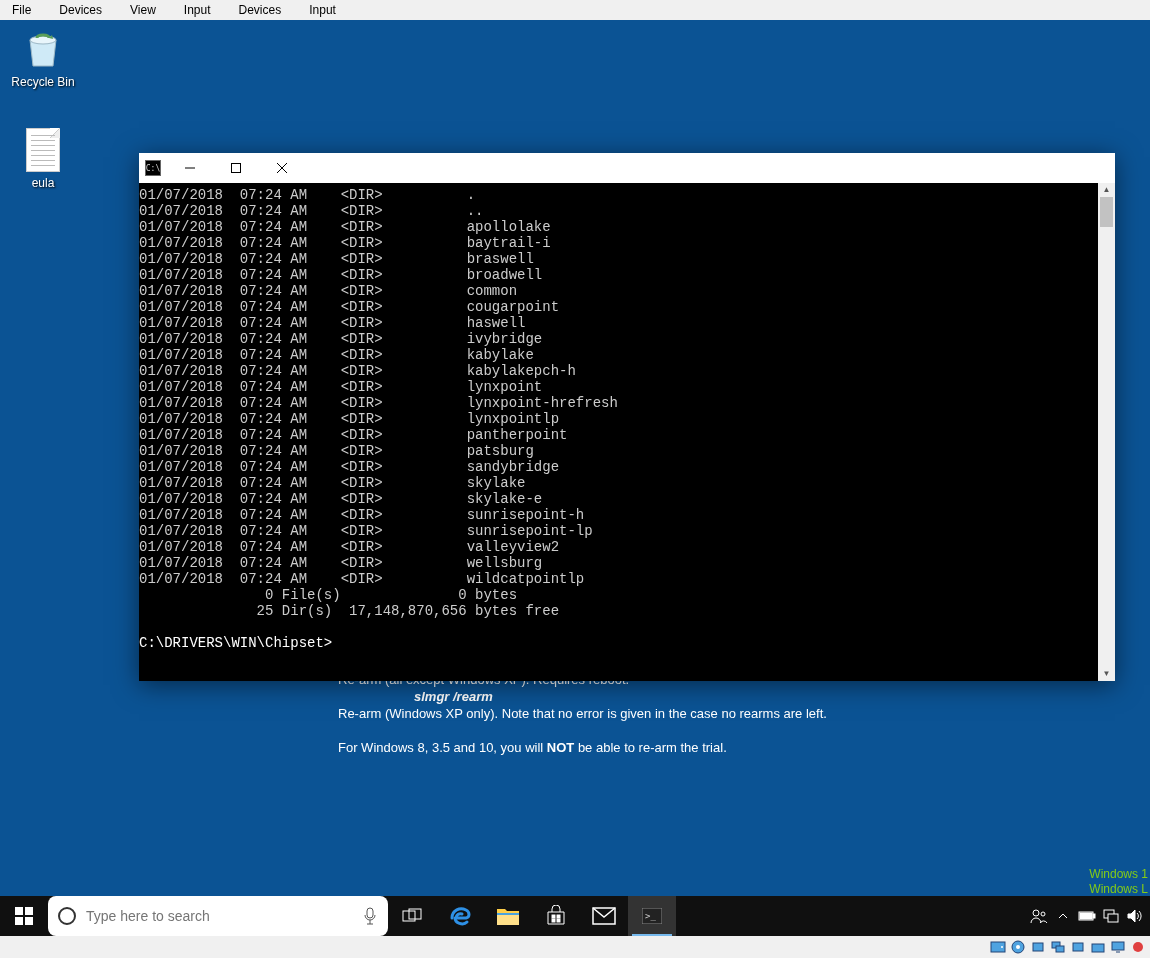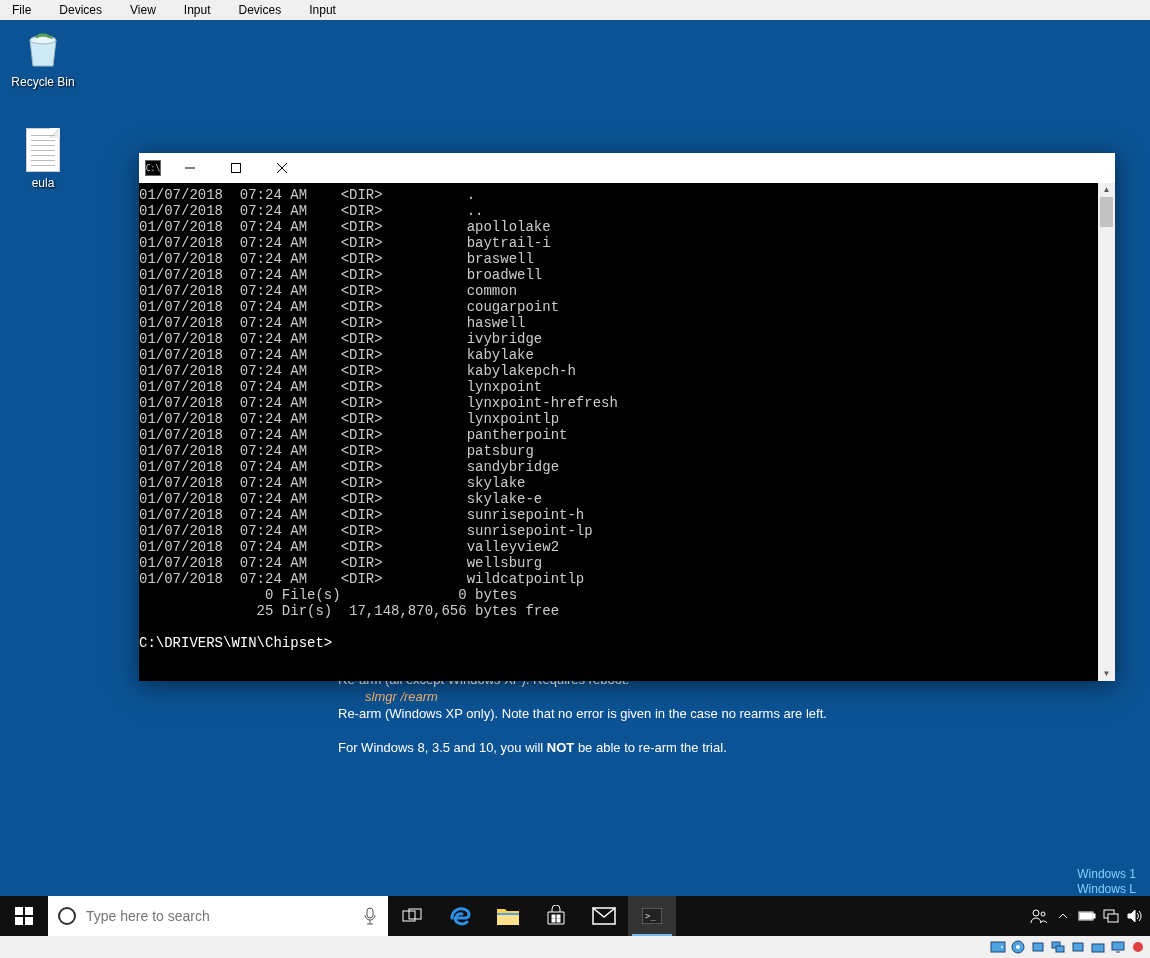--- a/index.html
+++ b/index.html
@@ -16,25 +16,25 @@
   .desktop-icon .ic { width:46px; height:46px; margin:0 auto 3px; position:relative; }
   .recycle-bin .ic { }
   .recycle-bin svg { width:46px; height:46px; }
   .text-file .ic { background:#fff; width:34px; height:44px; margin:0 auto 4px; position:relative; border:1px solid #ccc; }
   .text-file .ic::before { content:""; position:absolute; right:-1px; top:-1px; width:10px; height:10px; background:linear-gradient(135deg,#fff 0 49%,#ccc 50%,#eee 51% 100%); }
   .text-file .ic .lines { position:absolute; left:4px; right:4px; top:6px; bottom:4px; background:repeating-linear-gradient(#bbb 0 1px,transparent 1px 5px); }
   .desktop-icon .label { text-shadow:1px 1px 2px #000; }
 
   
   .bg-text { position:absolute; left:338px; top:651px; color:#fff; font-size:13px; line-height:17px; }
-  .bg-text .cmd { font-weight:normal; font-style:italic; color:#fdba74; margin-left:27px; display:block; }
+  .bg-text .cmd { font-weight:bold; font-style:italic; color:#ffffff; margin-left:76px; display:block; }
   .bg-text .not { font-weight:bold; }
 
   
-  .watermark { position:absolute; right:0; bottom:0; color:#7dd3fc; font-size:12px; line-height:15px; padding:2px 2px 4px 0; }
+  .watermark { position:absolute; right:0; bottom:0; color:#84cc16; font-size:12px; text-align:right; line-height:15px; padding:2px 2px 4px 0; }
 
   
   .cmd-window { position:absolute; left:139px; top:133px; width:976px; height:528px; background:#fff; box-shadow:0 4px 24px rgba(0,0,0,.5); }
   .titlebar { height:30px; background:#fff; display:flex; align-items:center; padding-left:6px; font-size:12px; color:#000; }
   .titlebar .ticon { width:16px; height:16px; background:#000; color:#ccc; font-size:8px; display:inline-flex; align-items:center; justify-content:center; border:1px solid #666; margin-right:6px; font-family:monospace; }
   .titlebar .title { flex:1; }
   .titlebar .winbtns { display:flex; }
   .titlebar .winbtn { width:46px; height:30px; display:flex; align-items:center; justify-content:center; cursor:default; }
   .titlebar svg { width:10px; height:10px; stroke:#000; stroke-width:1; fill:none; }
 
@@ -45,21 +45,21 @@
   .cmd-scroll .arr { position:absolute; left:0; right:0; height:14px; color:#555; font-size:8px; text-align:center; line-height:14px; }
   .cmd-scroll .arr.up { top:0; }
   .cmd-scroll .arr.dn { bottom:0; }
 
   .cmd-line { padding-left:0; }
   .prompt { color:#ffffff; }
 
   
   .taskbar { position:absolute; left:0; right:0; bottom:22px; height:40px; background:#101010; display:flex; align-items:stretch; color:#fff; }
   .tb-start { width:48px; display:flex; align-items:center; justify-content:center; cursor:default; }
-  .tb-search { flex:0 0 340px; background:#fff; color:#555; display:flex; align-items:center; font-size:14px; }
+  .tb-search { flex:0 0 340px; background:#fff; color:#555; display:flex; align-items:center; font-size:14px;border-radius:8px; }
   .tb-search .cortana { width:38px; display:flex; align-items:center; justify-content:center; }
   .tb-search .cortana-ring { width:18px; height:18px; border:2px solid #333; border-radius:50%; }
   .tb-search input { border:none; outline:none; flex:1; font-size:14px; color:#333; background:transparent; }
   .tb-search .mic { width:36px; display:flex; align-items:center; justify-content:center; }
   .tb-item { width:48px; display:flex; align-items:center; justify-content:center; cursor:default; position:relative; }
   .tb-item.active { background:#333; }
   .tb-item.active::after { content:""; position:absolute; left:4px; right:4px; bottom:0; height:2px; background:#76b9ed; }
   .tb-spacer { flex:1; }
   .tb-tray { display:flex; align-items:center; gap:2px; padding:0 4px; }
   .tb-tray .tray-ic { width:22px; height:40px; display:flex; align-items:center; justify-content:center; cursor:default; font-size:14px; }

